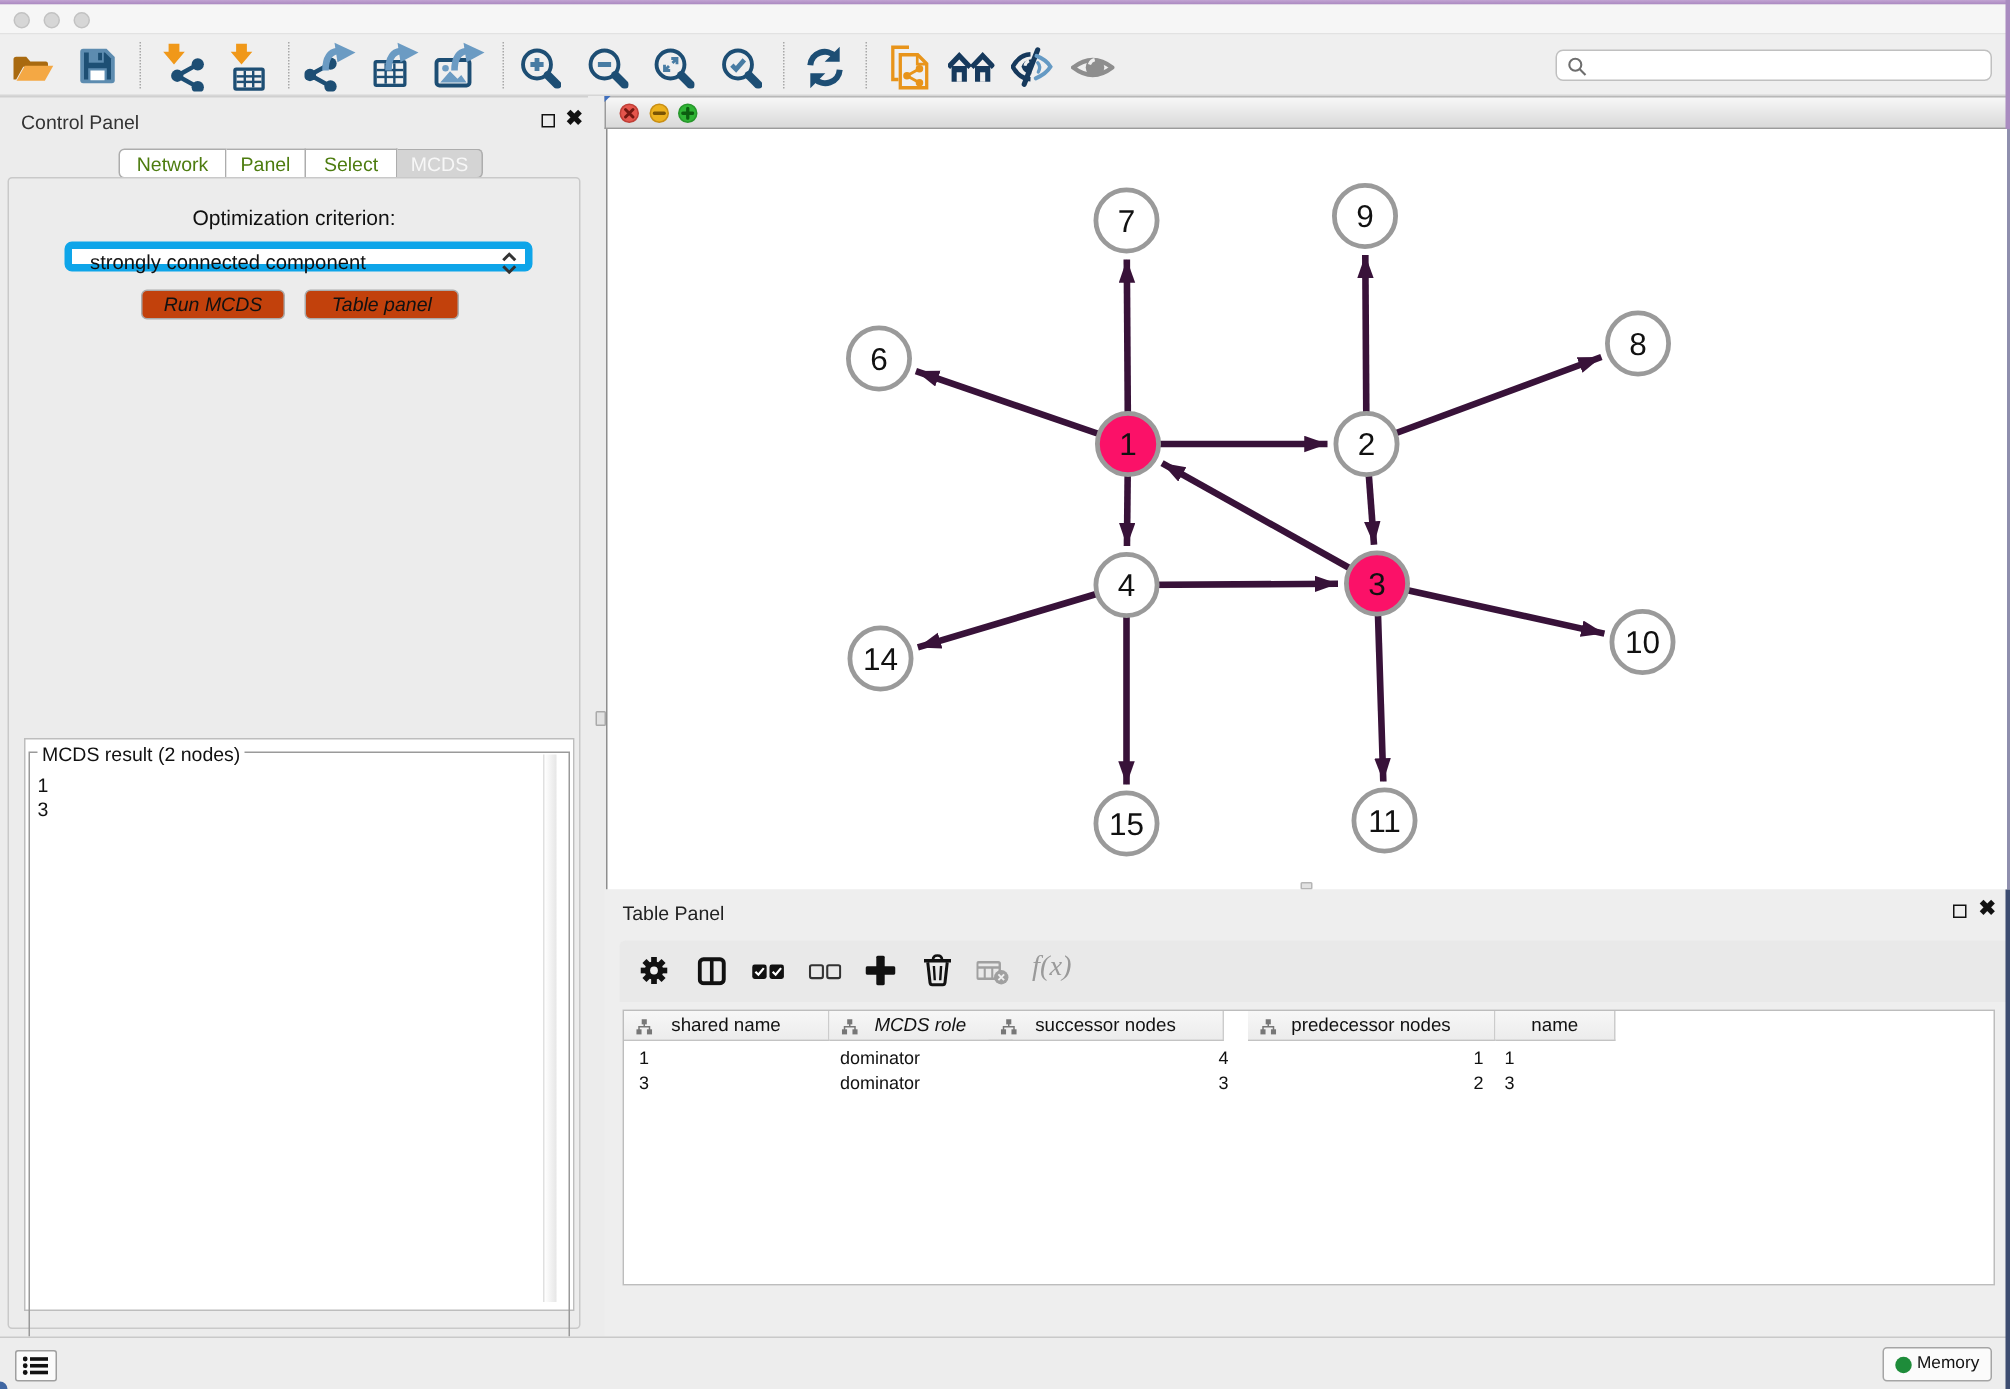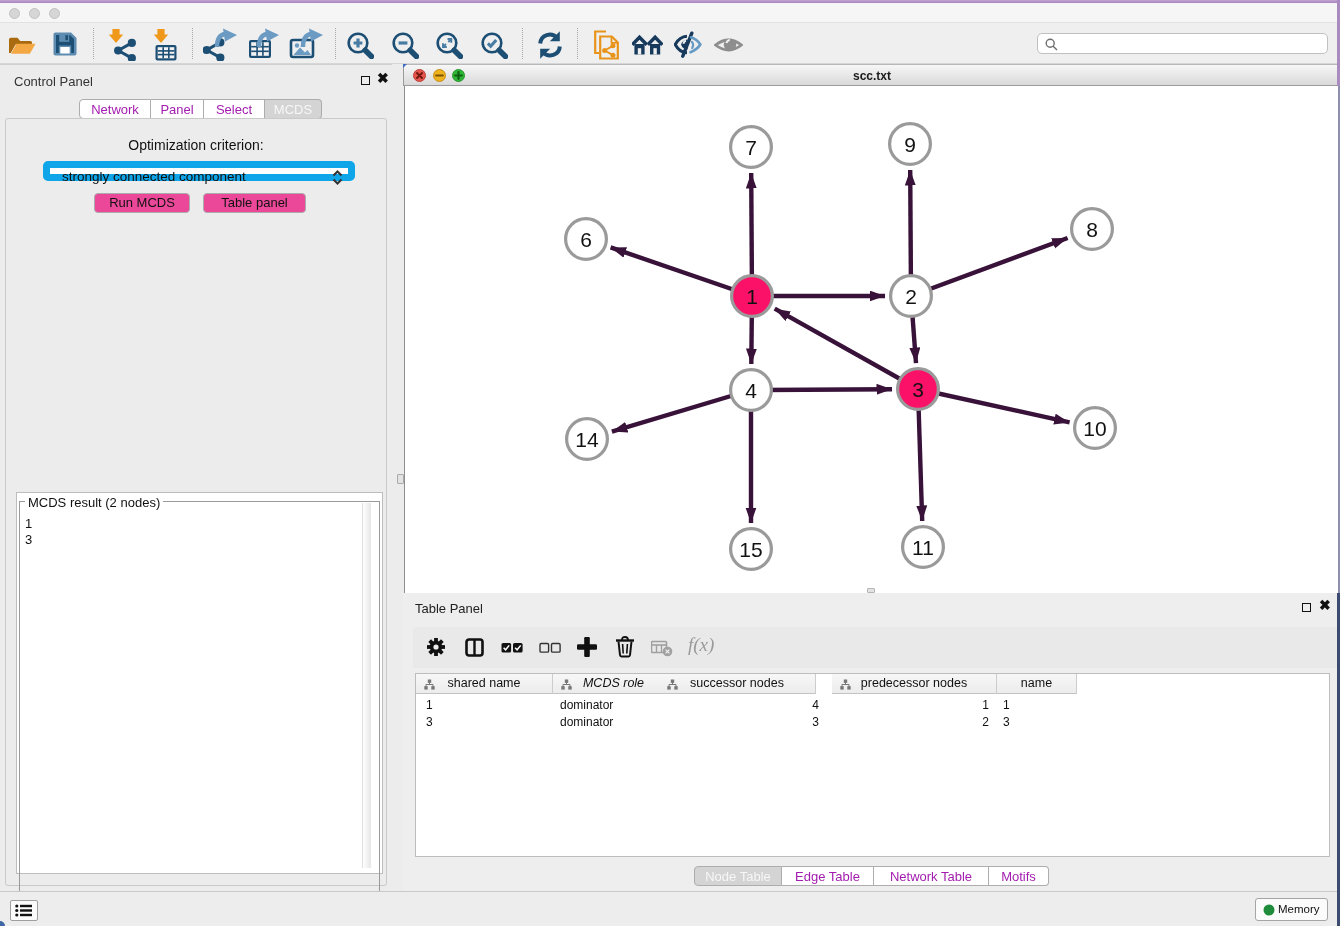--- a/index.html
+++ b/index.html
@@ -18,28 +18,28 @@
 .tsep { top:5px; height:31px; width:0; border-left:1px dotted #a8a8a8; }
 #searchbox { left:1037px; top:10px; width:291px; height:21px; background:#fff; border:1px solid #c0c0c0; border-radius:5px; }
 
 
 #cp { left:0; top:64px; width:392px; height:827px; background:#ececec; border-top:1px solid #d0d0d0; }
 #cp-title { left:14px; top:9px; font-size:13px; color:#333; }
 #cp-float { left:361px; top:11px; width:9px; height:9px; border:1.5px solid #111; }
 #cp-close { left:377px; top:5px; font-size:14px; color:#111; font-weight:bold; }
 .tabrow { display:flex; }
 #cp-tabs { left:79px; top:34px; height:20px; }
-.tab { height:20px; border:1px solid #adadad; border-left:none; background:#fff; font-size:13px; color:#a21caf; text-align:center; line-height:19px; }
+.tab { height:20px; border:1px solid #adadad; border-left:none; background:#fff; font-size:13px; color:#4d7c0f; text-align:center; line-height:19px; }
 .tab.first { border-left:1px solid #adadad; border-radius:4px 0 0 4px; }
 .tab.last { border-radius:0 4px 4px 0; }
 .tab.sel { background:#d4d4d4; color:#f7f7f7; }
 #cp-pane { left:5px; top:53px; width:382px; height:768px; border:1px solid #c9c9c9; border-radius:3px; background:#ececec; }
 #opt-label { left:0; top:72px; width:392px; text-align:center; font-size:14px; color:#111; }
-#cp-select { left:43px; top:96px; width:312px; height:20px; background:#fff; border:7px solid #0ea5e9; border-radius:5px; font-size:13.5px; color:#111; line-height:18px; padding-left:12px; }
-.btn { background:#ec4899; border:1px solid #ababab; border-radius:4px; font-size:13px; color:#111; text-align:center; line-height:18px; height:20px; }
+#cp-select { left:43px; top:96px; width:312px; height:20px; background:#fff; border:5px solid #0ea5e9; border-radius:5px; font-size:13.5px; color:#111; line-height:18px; padding-left:12px; }
+.btn { background:#c2410c; border:1px solid #ababab; border-radius:4px; font-size:13px; color:#111; text-align:center; line-height:18px; height:20px;font-style:italic; }
 #btn-run { left:94px; top:128px; width:96px; }
 #btn-close { left:203px; top:128px; width:103px; }
 #mcds-panel { left:16px; top:427px; width:367px; height:382px; background:#fff; border:1px solid #bdbdbd; }
 #mcds-fs { left:2px; top:8px; width:361px; height:420px; border:1px solid #9a9a9a; }
 #mcds-legend { left:5px; top:-7px; background:#fff; font-size:13px; color:#111; padding:0 3px; }
 #mcds-scroll { right:8px; top:1px; width:9px; height:365px; background:linear-gradient(to right,#ffffff,#e6e6e6); border-left:1px solid #e0e0e0; }
 .mcds-line { left:5px; font-size:13px; color:#111; }
 
 
 #vgrip { left:397px; top:474px; width:7px; height:10px; background:#e2e2e2; border:1px solid #aaa; border-radius:1px; }
@@ -241,21 +241,20 @@
   <div class="abs light" style="left:29px; background:#edb21e; border:1px solid #c98f15;">
       <svg width="9" height="9" viewBox="0 0 9 9">
         <path d="M1.2,4.5 L7.8,4.5" stroke="#7a5404" stroke-width="2.2" stroke-linecap="round"></path>
       </svg>
     </div>
   <div class="abs light" style="left:48px; background:#2fb535; border:1px solid #27962c;">
       <svg width="9" height="9" viewBox="0 0 9 9">
         <path d="M4.5,1.2 L4.5,7.8 M1.2,4.5 L7.8,4.5" stroke="#0c5e10" stroke-width="2.2" stroke-linecap="round"></path>
       </svg>
     </div>
-  <div id="nw-text" class="abs">scc.txt</div>
 </div>
 <div id="nw-corner" class="abs"></div>
 <div id="canvas" class="abs">
 <svg width="936" height="507" viewBox="0 0 936 507" style="position:absolute;left:0;top:0;">
 <defs>
         <marker id="arr" markerUnits="userSpaceOnUse" markerWidth="17" markerHeight="12" refX="15.5" refY="5.5" orient="auto">
           <path d="M0,0 L15.5,5.5 L0,11 Z" fill="#381239"></path>
         </marker>
       </defs>
 <g stroke="#381239" stroke-width="4.4">
@@ -382,26 +381,20 @@
 <div class="abs td" style="left:144px;top:24px;">dominator</div>
 <div class="abs td" style="left:259px;top:24px;width:144px;text-align:right;">4</div>
 <div class="abs td" style="left:416px;top:24px;width:157px;text-align:right;">1</div>
 <div class="abs td" style="left:587px;top:24px;">1</div>
 <div class="abs td" style="left:10px;top:41px;">3</div>
 <div class="abs td" style="left:144px;top:41px;">dominator</div>
 <div class="abs td" style="left:259px;top:41px;width:144px;text-align:right;">3</div>
 <div class="abs td" style="left:416px;top:41px;width:157px;text-align:right;">2</div>
 <div class="abs td" style="left:587px;top:41px;">3</div>
   </div>
-  <div id="tp-tabs" class="abs tabrow">
-    <div class="tab first sel" style="width:88px;">Node Table</div>
-    <div class="tab" style="width:92px;">Edge Table</div>
-    <div class="tab" style="width:115px;">Network Table</div>
-    <div class="tab last" style="width:60px;">Motifs</div>
-  </div>
 </div>
 
 <div id="status" class="abs">
   <div id="list-btn" class="abs">
     <svg width="18" height="13" viewBox="0 0 18 13" style="margin:3px 0 0 4px;display:block;">
       <circle cx="1.8" cy="2" r="1.6" fill="#111"></circle>
         <rect x="5" y="0.8" width="12" height="2.4" fill="#111"></rect>
       <circle cx="1.8" cy="6.5" r="1.6" fill="#111"></circle>
         <rect x="5" y="5.3" width="12" height="2.4" fill="#111"></rect>
       <circle cx="1.8" cy="11" r="1.6" fill="#111"></circle>

